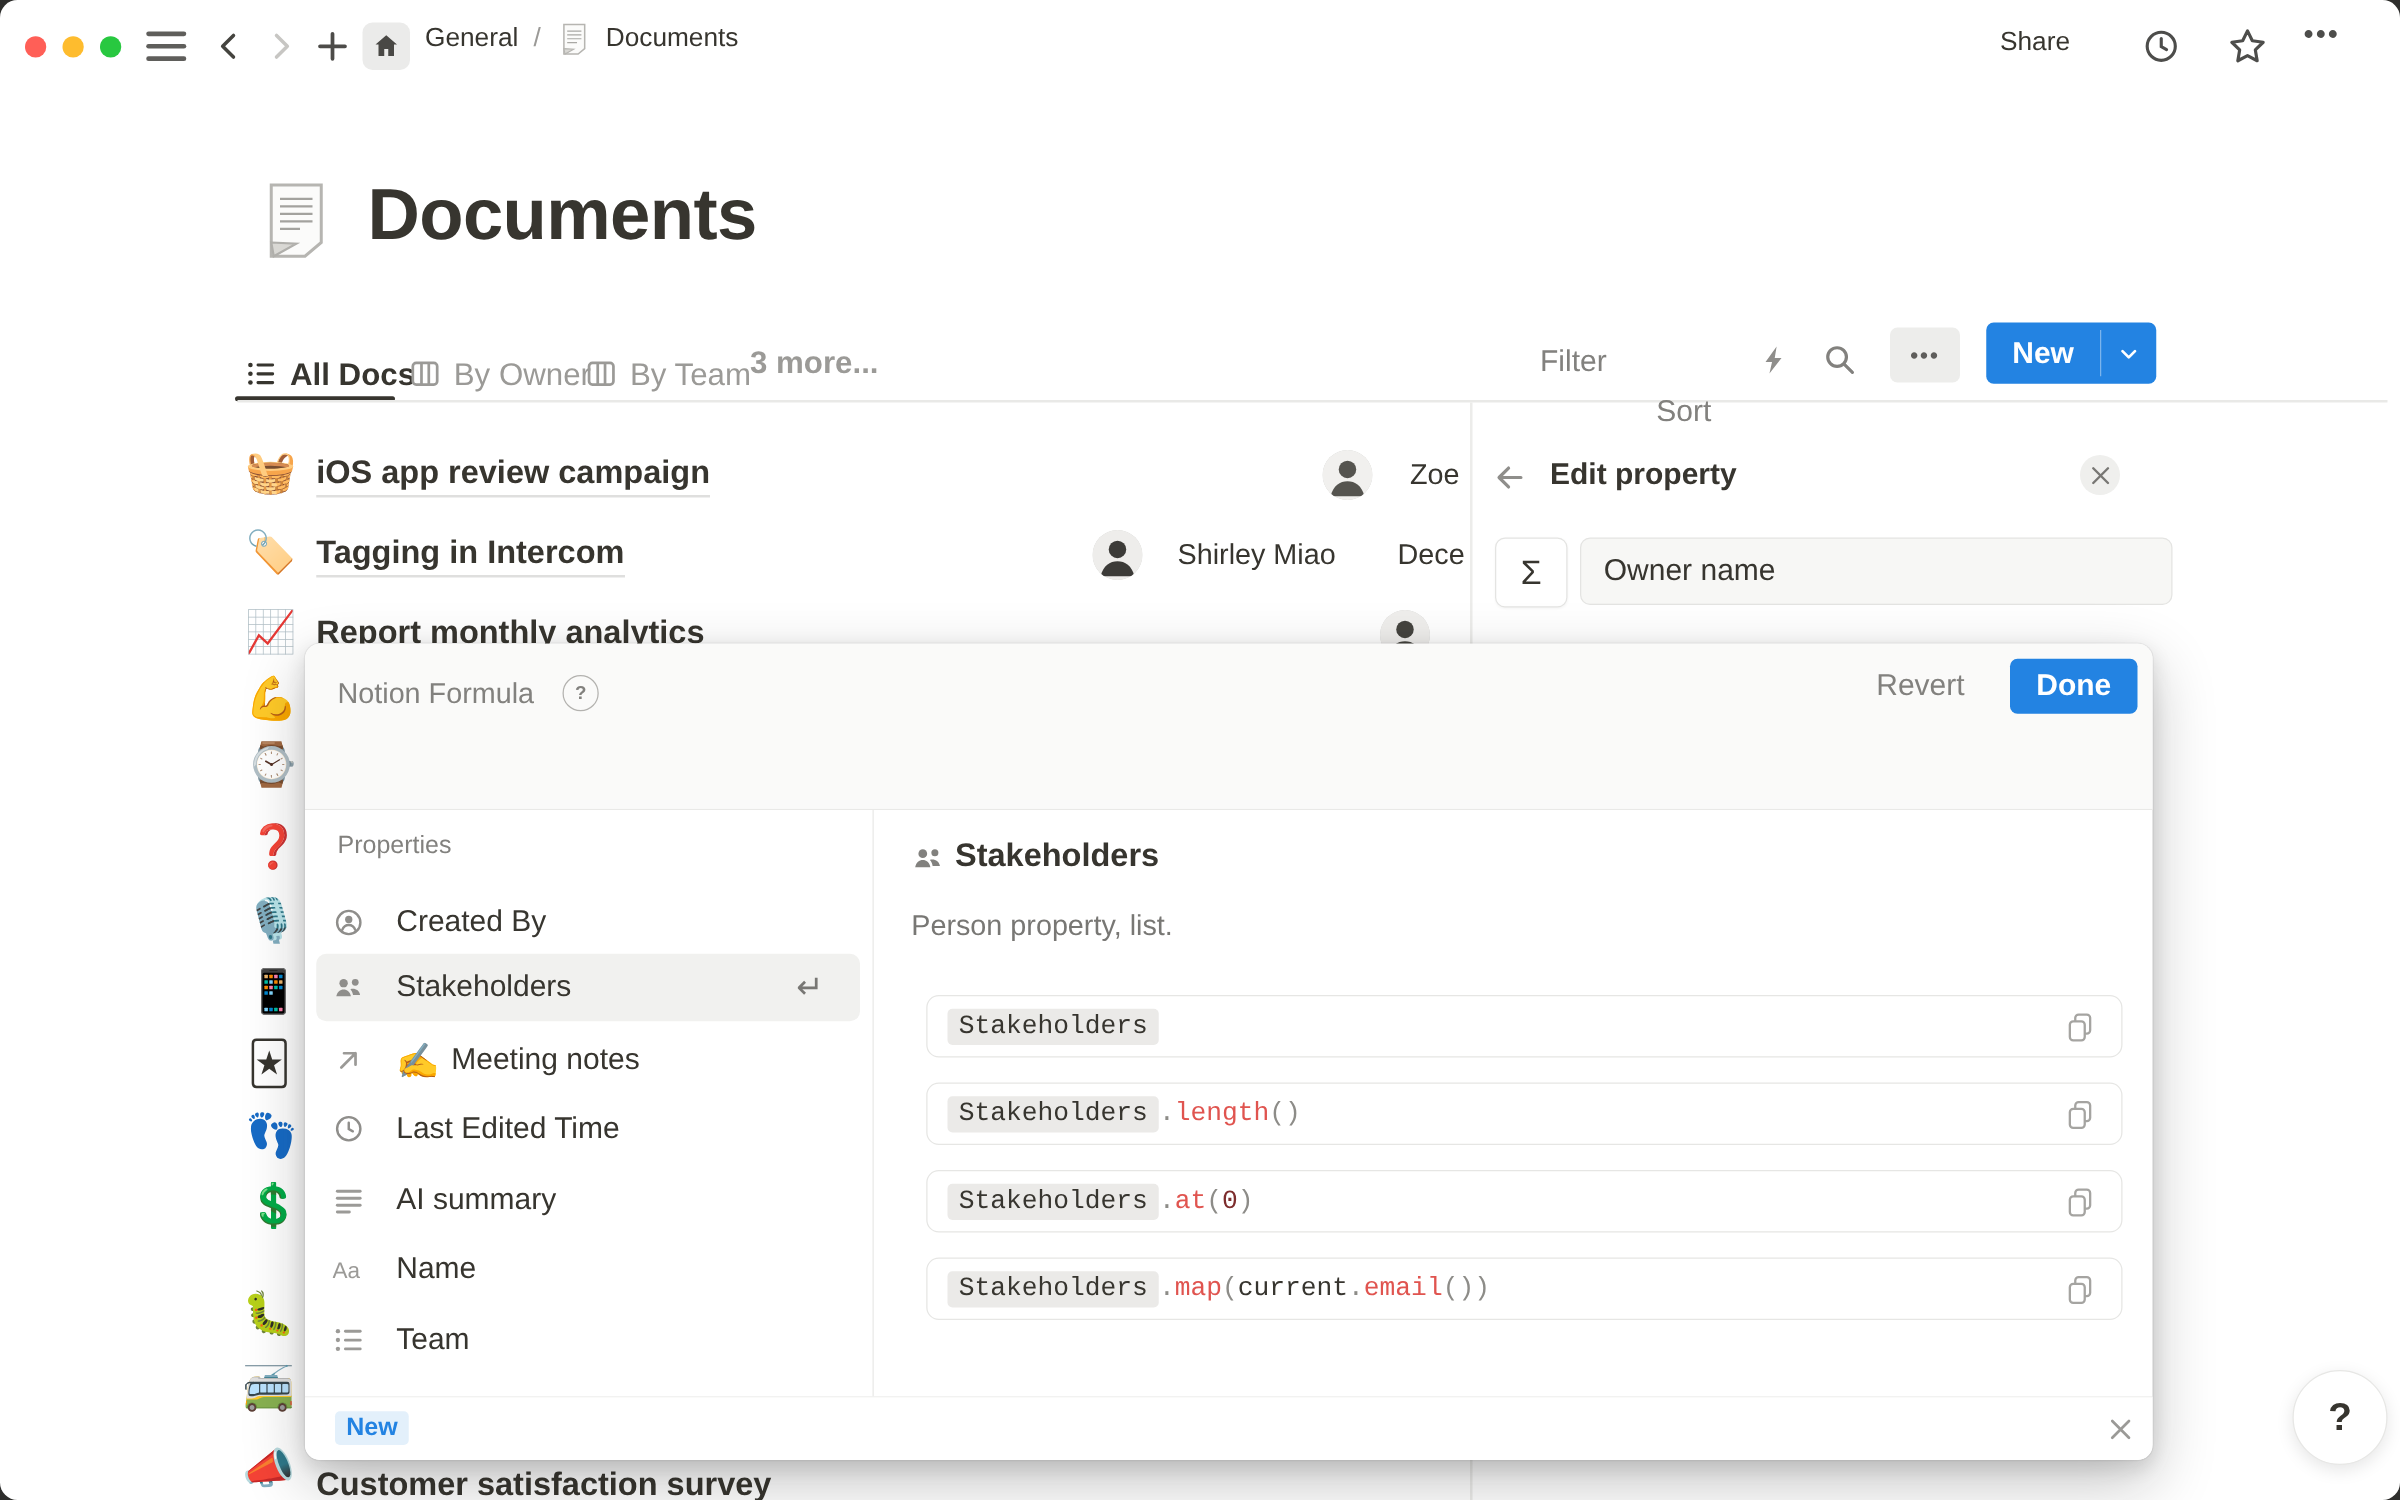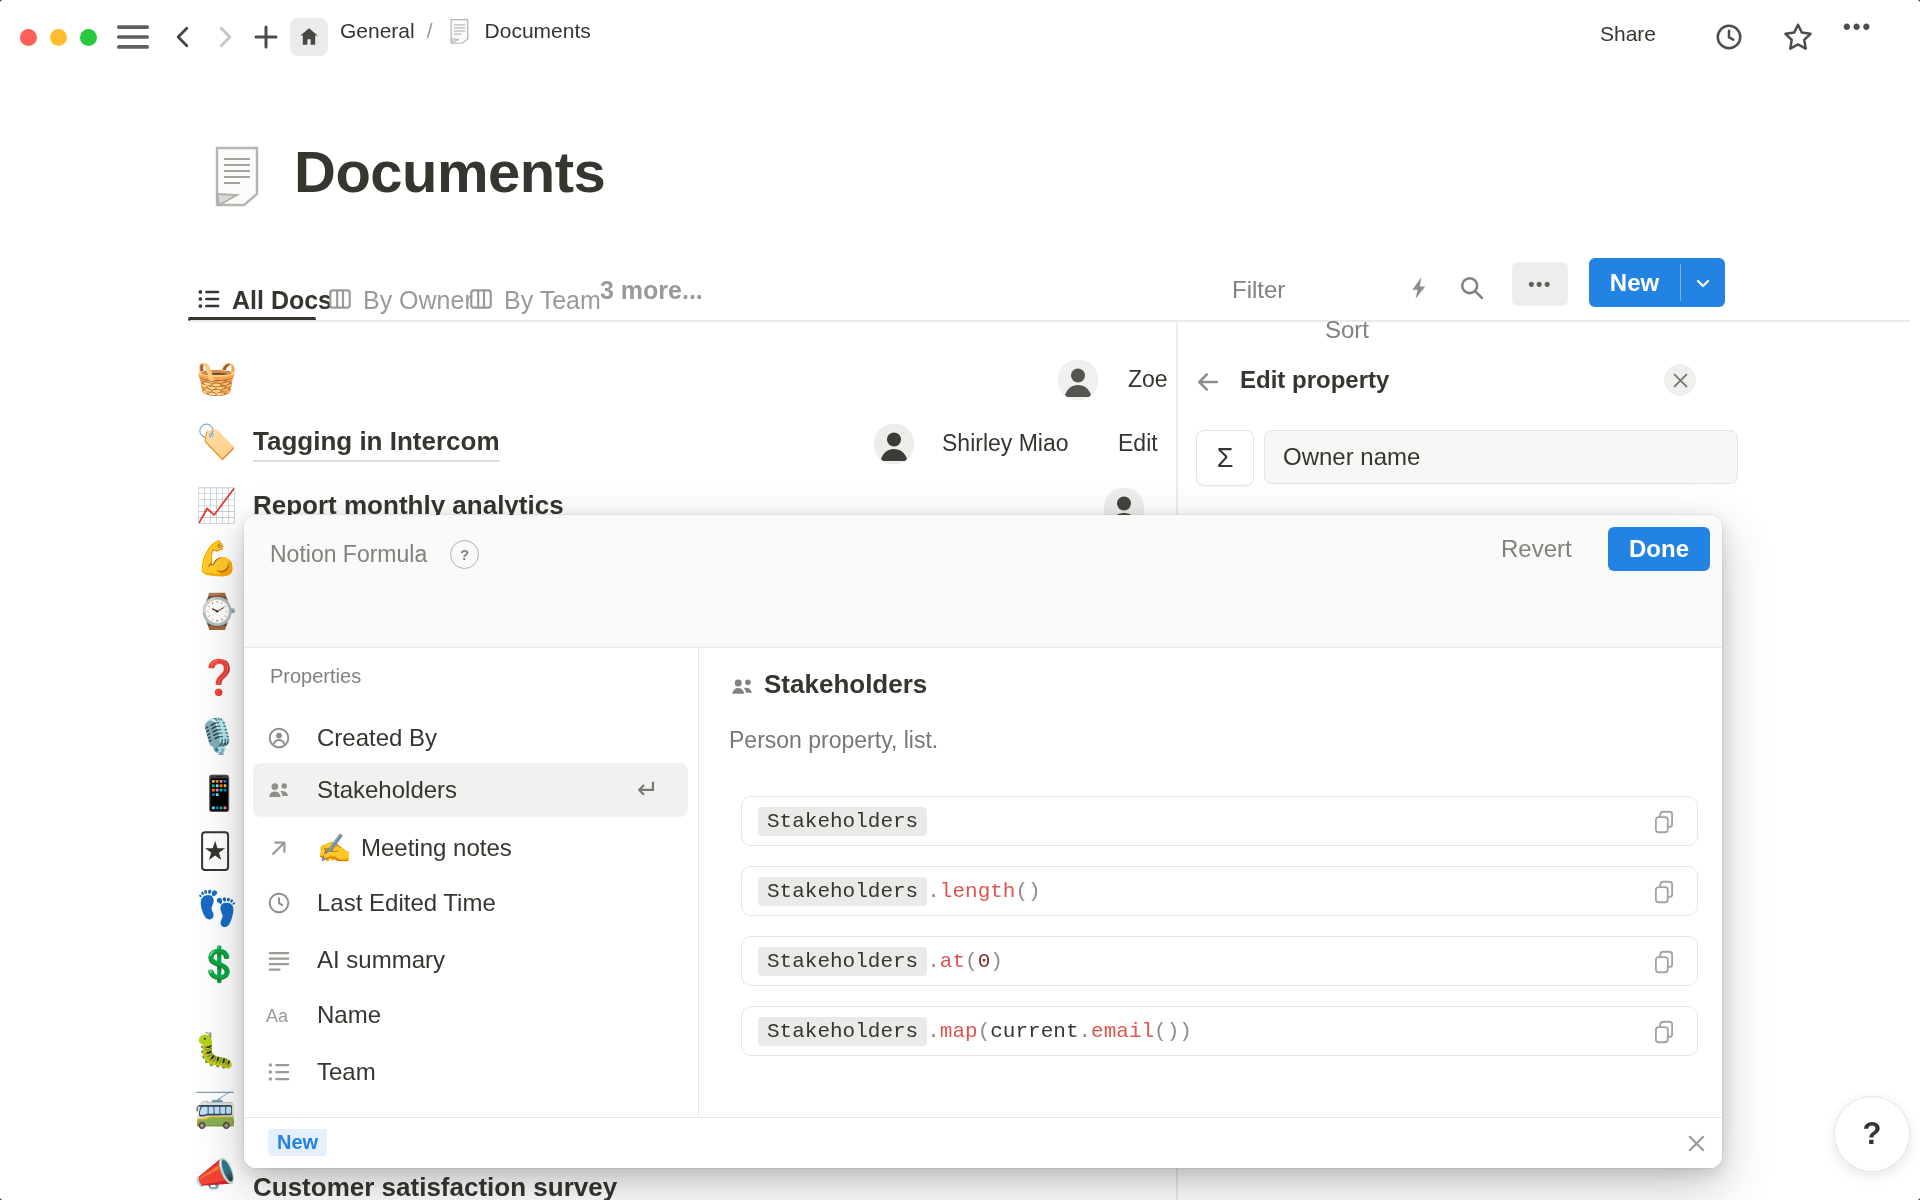--- a/index.html
+++ b/index.html
@@ -1,17 +1,17 @@
 <!DOCTYPE html>
 <html><head>
 <meta charset="utf-8">
 <style>
   html,body{margin:0;padding:0;}
   body{width:1920px;height:1200px;background:#2e2e2c;font-family:"Liberation Sans",sans-serif;overflow:hidden;position:relative;color:#37352f;}
-  .window{position:absolute;inset:0;background:#fff;border-radius:3px;overflow:hidden;}
+  .window{position:absolute;inset:0;background:#fff;border-radius:14px;overflow:hidden;}
   .abs{position:absolute;white-space:nowrap;}
   .c-gray{color:#787774;}
   .c-light{color:#9b9a97;}
   .c-mid{color:#82817e;}
   .emoji{font-family:"DejaVu Sans",sans-serif;}
   .tl{position:absolute;top:29px;width:17px;height:17px;border-radius:50%;}
   .iconbtn{display:flex;align-items:center;justify-content:center;}
   .row-title{font-size:26px;font-weight:600;color:#37352f;border-bottom:2px solid rgba(55,53,47,0.16);padding-bottom:3px;}
   .avatar{position:absolute;width:40px;height:40px;border-radius:50%;overflow:hidden;box-shadow:inset 0 0 0 1px rgba(0,0,0,0.08);background:#ececea;}
   .tab{display:flex;gap:10px;font-size:25px;margin-top:14px;}
@@ -176,20 +176,21 @@
       <svg width="20" height="20" viewBox="0 0 24 24">
           <path d="M6 9.5l6 6 6-6" fill="none" stroke="#fff" stroke-width="2.6" stroke-linecap="round" stroke-linejoin="round"></path>
         </svg>
     </span>
   </div>
 
   <div class="abs" style="left:0;top:322px;width:1176px;height:878px;overflow:hidden;">
 
     <div class="abs" style="left:0;top:26px;width:1176px;height:64px;">
       <span class="abs emoji" style="left:196px;top:10px;font-size:33px;">🧺</span>
+      <span class="abs row-title" style="left:253px;top:14px;">iOS app review campaign</span>
       <span class="avatar" style="left:1058px;top:12px;">
         <svg width="40" height="40" viewBox="0 0 40 40">
             <circle cx="20" cy="20" r="20" fill="#f1f0ee"></circle>
             <circle cx="20" cy="15.5" r="7" fill="#55544f"></circle>
             <path d="M6.5 37c2-8.5 7.5-12 13.5-12s11.5 3.5 13.5 12z" fill="#55544f"></path>
           </svg>
       </span>
       <span class="abs" style="left:1128px;top:18px;font-size:23px;">Zoe</span>
     </div>
 
@@ -197,21 +198,21 @@
       <span class="abs emoji" style="left:196px;top:10px;font-size:33px;">🏷️</span>
       <span class="abs row-title" style="left:253px;top:14px;">Tagging in Intercom</span>
       <span class="avatar" style="left:874px;top:12px;">
         <svg width="40" height="40" viewBox="0 0 40 40">
             <circle cx="20" cy="20" r="20" fill="#eeedeb"></circle>
             <circle cx="20" cy="15.5" r="7" fill="#3c3b38"></circle>
             <path d="M6.5 37c2-8.5 7.5-12 13.5-12s11.5 3.5 13.5 12z" fill="#3c3b38"></path>
           </svg>
       </span>
       <span class="abs" style="left:942px;top:18px;font-size:23px;">Shirley Miao</span>
-      <span class="abs" style="left:1118px;top:18px;font-size:23px;">Edit</span>
+      <span class="abs" style="left:1118px;top:18px;font-size:23px;">Dece</span>
     </div>
 
     <div class="abs" style="left:0;top:154px;width:1176px;height:64px;">
       <span class="abs emoji" style="left:196px;top:10px;font-size:33px;">📈</span>
       <span class="abs row-title" style="left:253px;top:14px;">Report monthly analytics</span>
       <span class="avatar" style="left:1104px;top:12px;">
         <svg width="40" height="40" viewBox="0 0 40 40">
             <circle cx="20" cy="20" r="20" fill="#efeeec"></circle>
             <circle cx="20" cy="15.5" r="7" fill="#45443f"></circle>
             <path d="M6.5 37c2-8.5 7.5-12 13.5-12s11.5 3.5 13.5 12z" fill="#45443f"></path>

